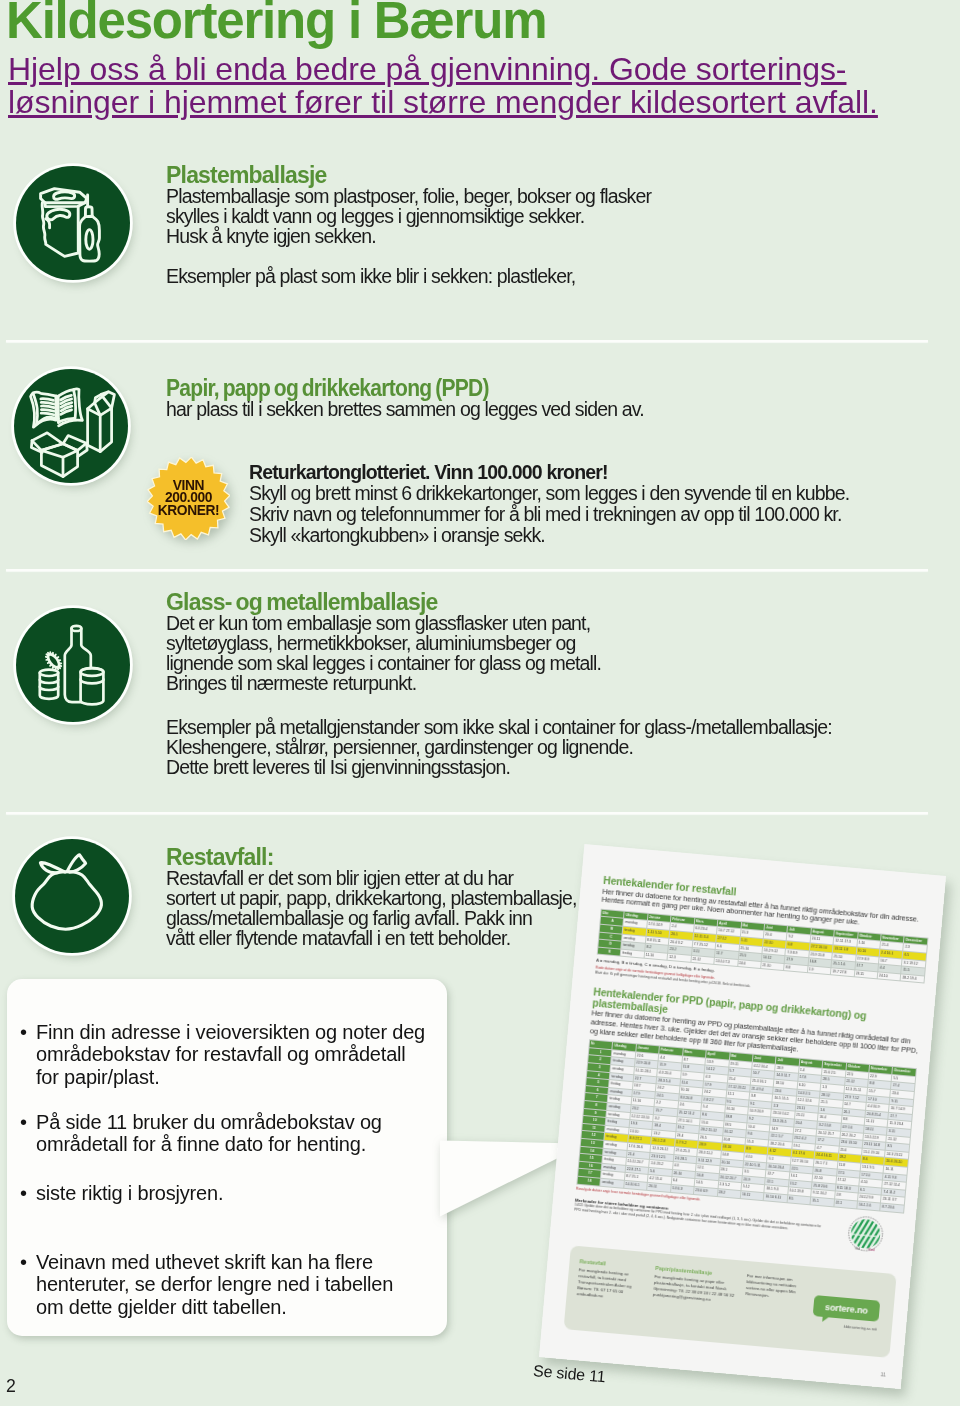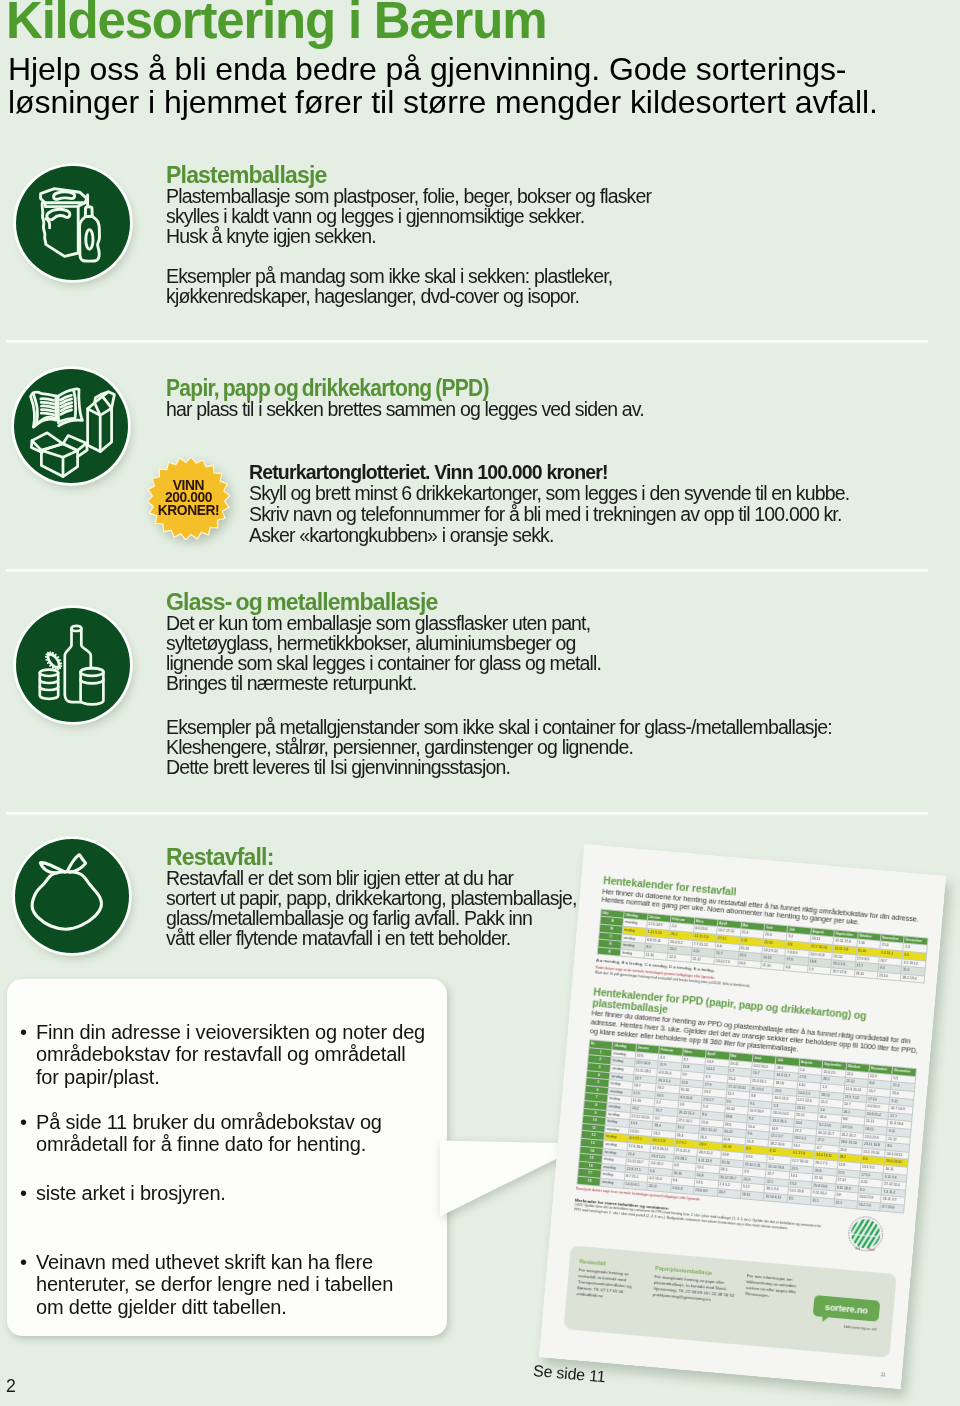--- a/index.html
+++ b/index.html
@@ -1,22 +1,22 @@
 <!DOCTYPE html>
 <html><head>
 <meta charset="utf-8">
 <style>
   html,body{margin:0;padding:0;}
   body{width:960px;height:1406px;background:#e4eee2;
        font-family:"Liberation Sans",sans-serif;overflow:hidden;position:relative;}
   .page{position:absolute;inset:0;}
   h1.title{position:absolute;left:6px;top:-9px;margin:0;font-size:51px;font-weight:bold;
       color:#4e9b2e;letter-spacing:-1.2px;white-space:nowrap;}
-  .subtitle{position:absolute;left:8px;top:53px;font-size:32px;line-height:33px;color:#000000;
-      letter-spacing:-0.05px;white-space:nowrap;}
+  .subtitle{position:absolute;left:8px;top:53px;font-size:32px;line-height:33px;color:#701a75;
+      letter-spacing:-0.05px;white-space:nowrap;text-decoration:underline;}
   .divider{position:absolute;left:6px;width:922px;height:1.6px;background:#fcfdfb;
       box-shadow:0 1px 1px rgba(255,255,255,.7);}
   .icon-circle{position:absolute;width:114px;height:114px;border-radius:50%;background:#0b4c21;
       box-shadow:0 0 0 2.8px #fdfffd, 3px 5px 8px rgba(70,95,70,.26);}
   .icon-circle svg{position:absolute;left:0;top:0;}
   .sect{position:absolute;}
   .sh{font-size:23px;font-weight:bold;color:#579137;letter-spacing:-0.8px;word-spacing:-1.5px;
       line-height:22px;white-space:nowrap;}
   .sh.tight{transform:scaleX(0.915);transform-origin:0 50%;}
   .bd{font-size:19.5px;line-height:20px;color:#1b1b1b;white-space:nowrap;letter-spacing:-0.85px;}
@@ -97,22 +97,21 @@
 </svg>
   </div>
   <div class="sect" style="left:166px;top:164px">
     <div class="sh">Plastemballasje</div>
     <div class="bd">
       <div>Plastemballasje som plastposer, folie, beger, bokser og flasker</div>
       <div>skylles i kaldt vann og legges i gjennomsiktige sekker.</div>
       <div>Husk å knyte igjen sekken.</div>
     </div>
     <div class="bd" style="margin-top:20px">
-      <div>Eksempler på mandag som ikke skal i sekken: plastleker,</div>
-      <div>kjøkkenredskaper, hageslanger, dvd-cover og isopor.</div>
+      <div>Eksempler på plast som ikke blir i sekken: plastleker,</div>
     </div>
   </div>
   <div class="divider" style="top:340px"></div>
 
   <div class="icon-circle" style="left:14px;top:369px">
     <svg viewBox="0 0 114 114" width="114" height="114">
  <g fill="none" stroke="#eefaec" stroke-width="2.75" stroke-linejoin="round" stroke-linecap="round">
 
   <path d="M19.0 24.0 C21.4 23.0, 24.8 23.2, 26.8 24.4 C30.8 25.0, 38.0 25.8, 42.0 27.0
            L42.2 49.6 C38.2 47.8, 33.4 47.8, 30.2 49.4 C27.6 50.8, 24.8 53.4, 22.4 55.2
@@ -179,21 +178,21 @@
       <div>VINN</div>
       <div>200.000</div>
       <div>KRONER!</div>
     </div>
   </div>
   <div class="sect" style="left:249px;top:462px">
     <div class="bd" style="font-weight:bold;line-height:21px">Returkartonglotteriet. Vinn 100.000 kroner!</div>
     <div class="bd" style="line-height:21px">
       <div>Skyll og brett minst 6 drikkekartonger, som legges i den syvende til en kubbe.</div>
       <div>Skriv navn og telefonnummer for å bli med i trekningen av opp til 100.000 kr.</div>
-      <div>Asker «kartongkubben» i oransje sekk.</div>
+      <div>Skyll «kartongkubben» i oransje sekk.</div>
     </div>
   </div>
   <div class="divider" style="top:569px"></div>
 
   <div class="icon-circle" style="left:16px;top:608px">
     <svg viewBox="0 0 114 114" width="114" height="114">
  <g fill="none" stroke="#eefaec" stroke-width="2.7" stroke-linejoin="round" stroke-linecap="round">
 
   <ellipse cx="60.4" cy="20.4" rx="4.9" ry="2.6"></ellipse>
   <path d="M55.5 20.4 L55.5 37.0 C55.5 40.4, 48.8 43.0, 48.8 47.6
@@ -745,21 +744,21 @@
     <div>områdebokstav for restavfall og områdetall</div>
     <div>for papir/plast.</div>
   </div>
   <div class="cb" style="left:36px;top:1111px">
     <span class="bul">•</span>
     <div>På side 11 bruker du områdebokstav og</div>
     <div>områdetall for å finne dato for henting.</div>
   </div>
   <div class="cb" style="left:36px;top:1182px">
     <span class="bul">•</span>
-    <div>siste arket i brosjyren.</div>
+    <div>siste riktig i brosjyren.</div>
   </div>
   <div class="cb" style="left:36px;top:1251px">
     <span class="bul">•</span>
     <div>Veinavn med uthevet skrift kan ha flere</div>
     <div>henteruter, se derfor lengre ned i tabellen</div>
     <div>om dette gjelder ditt tabellen.</div>
   </div>
   <div class="pagenum">2</div>
 </div>
 

